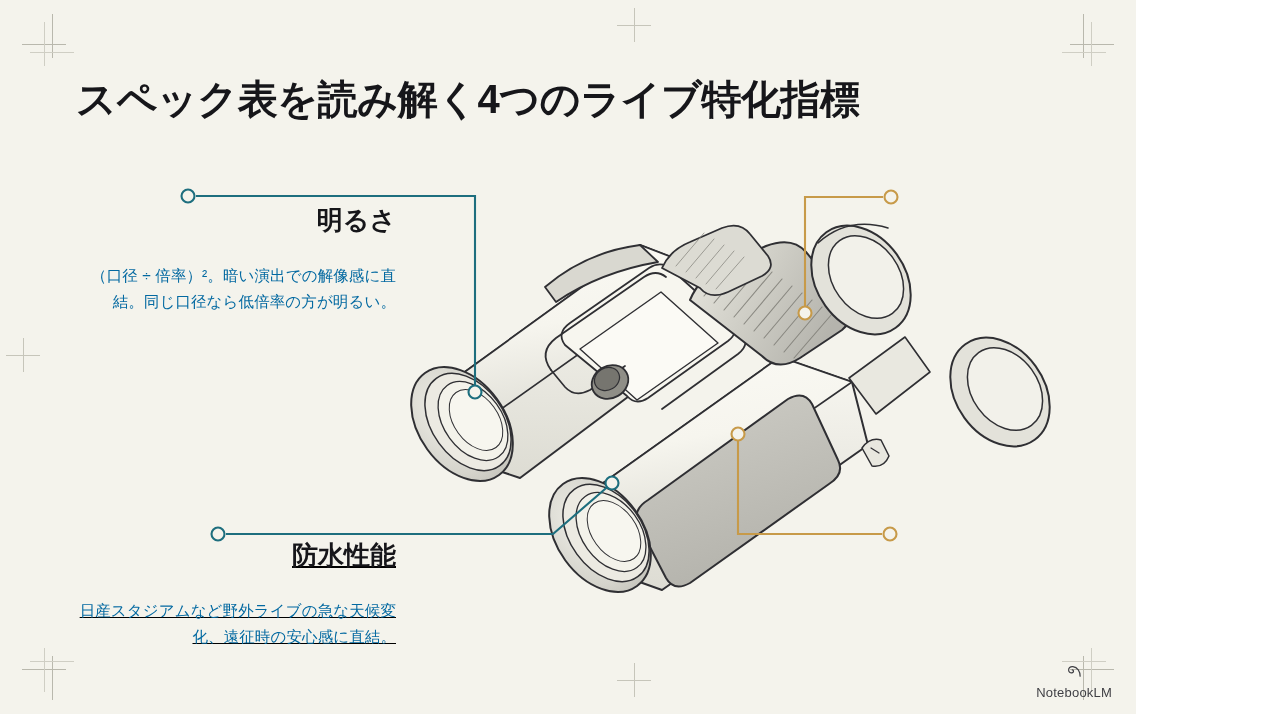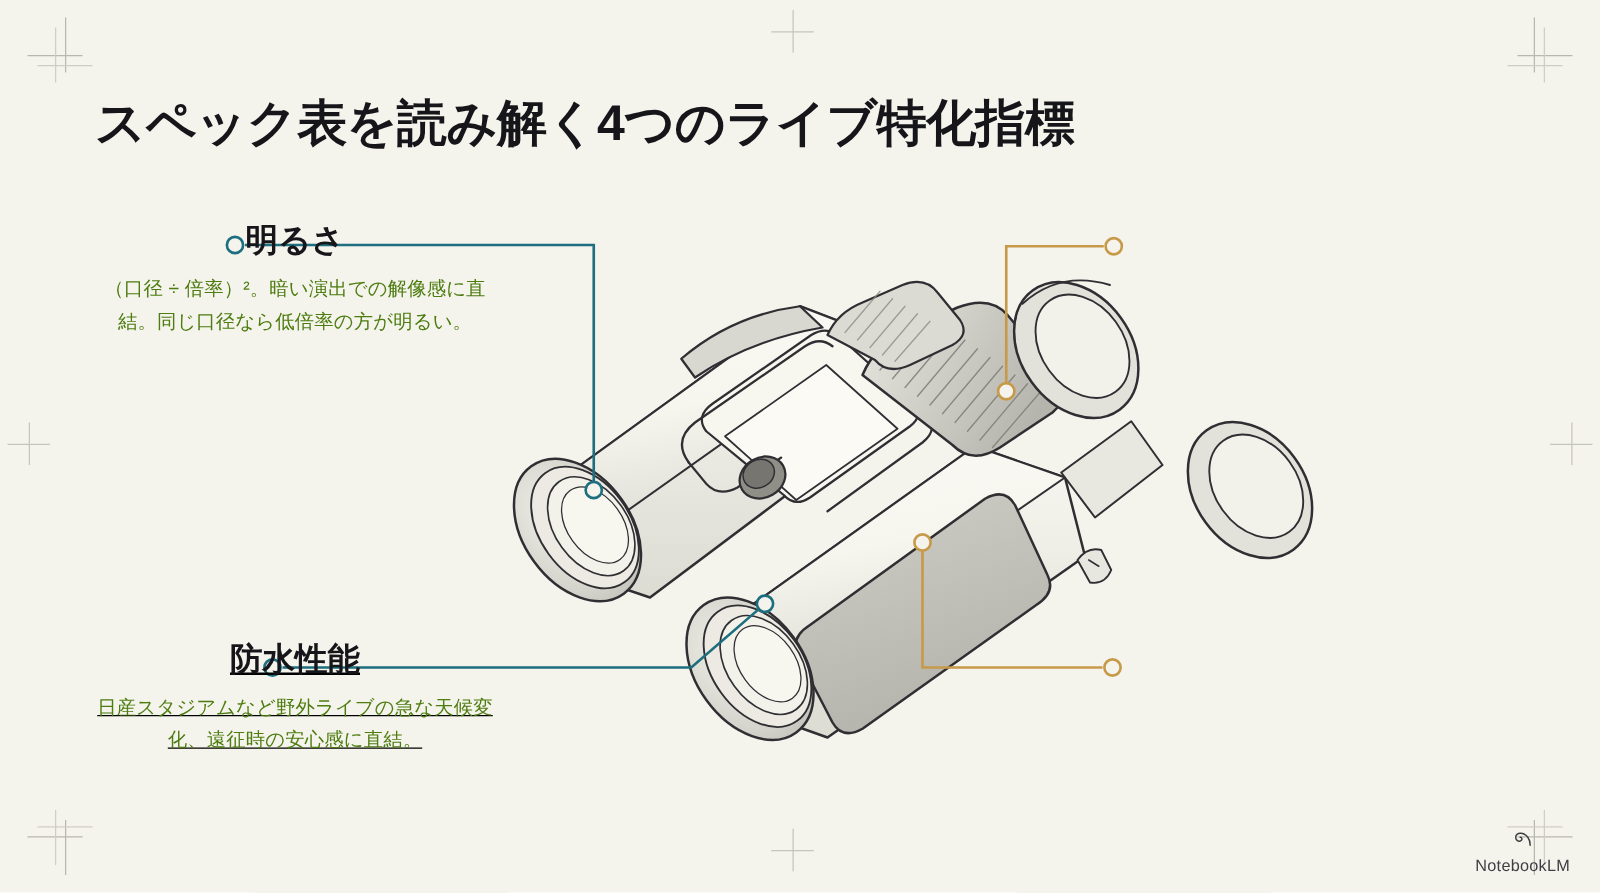--- a/index.html
+++ b/index.html
@@ -6,21 +6,21 @@
     margin: 0;
     padding: 0;
     background: #ffffff;
   }
   body {
     font-family: "Liberation Sans", "DejaVu Sans", sans-serif;
   }
 
   #slide {
     position: relative;
-    width: 1280px;
+    width: 1136px;
     height: 714px;
     background: #f4f3ec;
     overflow: hidden;
   }
 
   
   .crop-mark {
     position: absolute;
     width: 58px;
     height: 58px;
@@ -91,24 +91,24 @@
     font-size: 26px;
     font-weight: 700;
     color: #16161a;
     line-height: 1.1;
     white-space: nowrap;
   }
   .callout .c-body {
     margin-top: 12px;
     font-size: 15.5px;
     line-height: 1.72;
-    color: #4d7c0f;
+    color: #0369a1;
     letter-spacing: 0.1px;
   }
-  .callout.left  .c-head, .callout.left  .c-body { text-align: center; }
+  .callout.left  .c-head, .callout.left  .c-body { text-align: right; margin-top: 28px; }
   .callout.right .c-head, .callout.right .c-body { text-align: left; }
 
   .co-brightness { left: 76px;  top: 178px; width: 320px; }
   .co-waterproof { left: 76px;  top: 513px; width: 320px; text-decoration: underline; }
   .co-eyerelief  { left: 908px; top: 175px; width: 306px; }
   .co-weight     { left: 908px; top: 513px; width: 306px; }
 
   
   #art {
     position: absolute;

